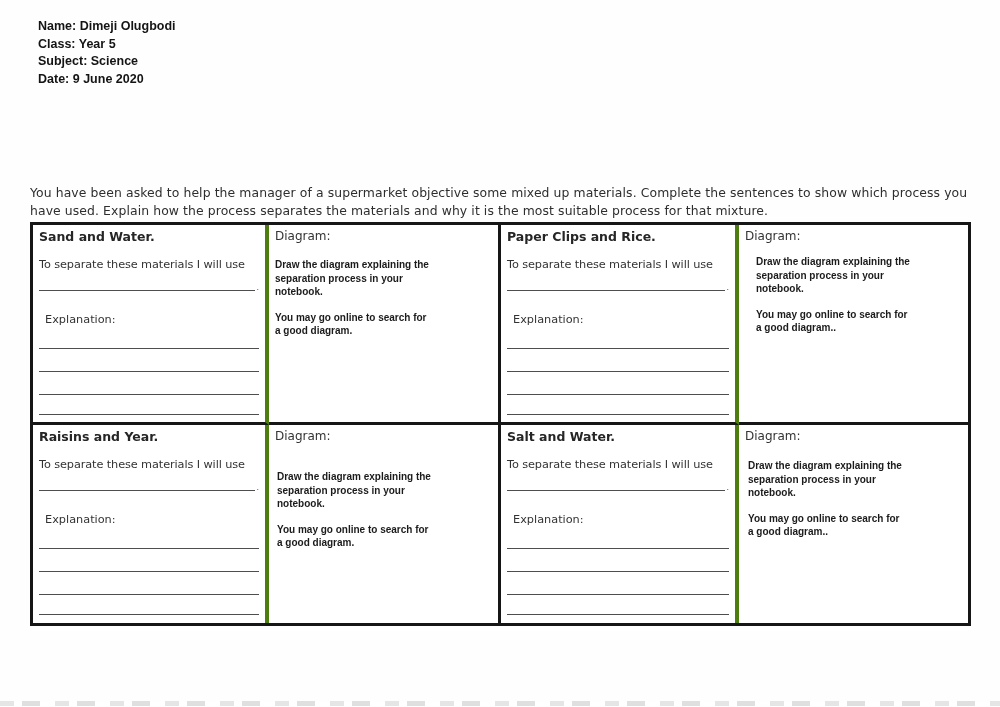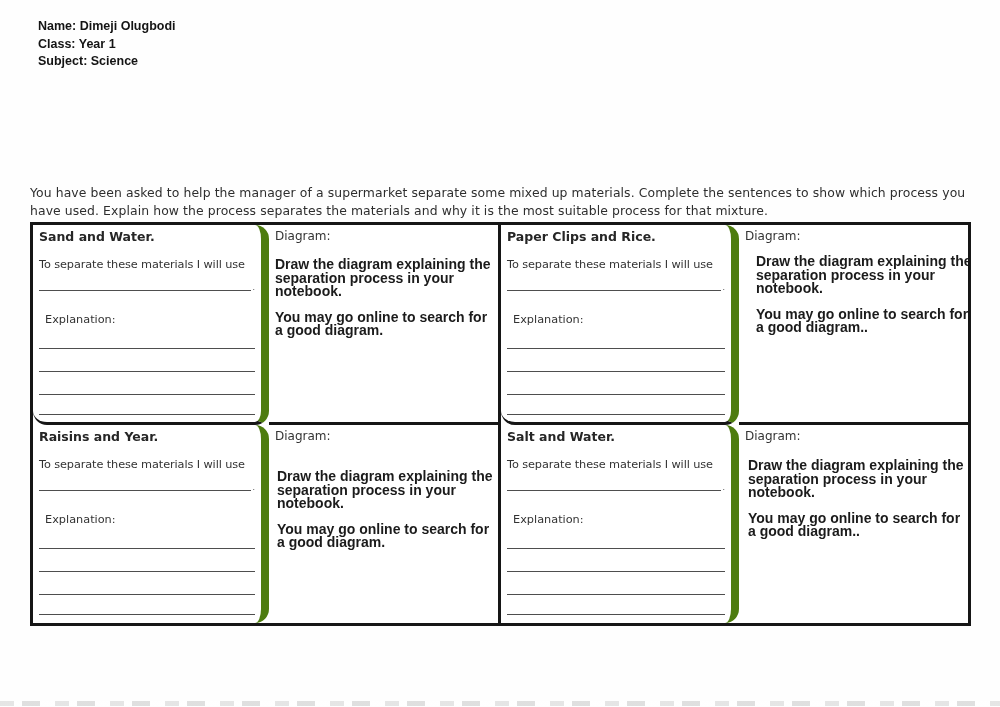--- a/index.html
+++ b/index.html
@@ -15,64 +15,65 @@
   .instructions{position:absolute;left:30px;top:184px;color:#2e2e2e;
                 font-family:"DejaVu Sans",sans-serif;font-size:12.4px;line-height:18px;}
   .instructions div{white-space:nowrap;letter-spacing:0.1px;}
 
   
   .worksheet-table{position:absolute;left:30px;top:222px;width:941px;height:404px;
                    box-sizing:border-box;border:3px solid #161616;
                    display:grid;grid-template-columns:236px 232px 238px 1fr;
                    grid-template-rows:200px 1fr;background:#fff;}
   .cell{position:relative;overflow:hidden;box-sizing:border-box;}
-  .br2{border-right:8px solid #4d7c0f;border-radius:14px;}
+  .br2{border-right:4px solid #4d7c0f;}
   .br3{border-right:3px solid #161616;}
   .bb3{border-bottom:3px solid #161616;}
 
   
   .cell-title{position:absolute;left:6px;top:4px;font-family:"DejaVu Sans",sans-serif;
               font-weight:bold;font-size:12.5px;color:#262626;white-space:nowrap;}
   .prompt{position:absolute;left:6px;top:33px;font-family:"DejaVu Sans",sans-serif;
           font-size:11.3px;color:#333;white-space:nowrap;letter-spacing:-0.1px;}
   .expl-label{position:absolute;left:12px;top:88px;font-family:"DejaVu Sans",sans-serif;
               font-size:11.3px;color:#333;}
   .ans-line{position:absolute;left:6px;height:0;border-bottom:1px solid #4e4e4e;}
   .ans-first{top:65px;right:10px;}
   .line-dot{position:absolute;right:-4px;top:-8px;font-size:9px;color:#555;}
   .e1{top:123px;right:6px;} .e2{top:146px;right:6px;}
   .e3{top:169px;right:6px;} .e4{top:189px;right:6px;}
 
   
   .diagram-label{position:absolute;left:6px;top:4px;font-family:"DejaVu Sans",sans-serif;
                  font-size:12px;color:#333;}
   .diagram-text{position:absolute;font-family:"Liberation Sans",sans-serif;font-weight:bold;
-                font-size:14px;line-height:13.6px;color:#1b1b1b;}
+                font-size:10px;line-height:13.6px;color:#1b1b1b;}
   .diagram-text div{white-space:nowrap;}
   .para-gap{height:12px;}
   .pt33{top:33px;} .pt30{top:30px;} .pt45{top:45px;} .pt34{top:34px;}
   .il6{left:6px;} .il17{left:17px;} .il8{left:8px;} .il9{left:9px;}
 
   
   .page-edge-artifact{position:absolute;left:0;top:701px;width:1000px;height:5px;opacity:.65;
       background:repeating-linear-gradient(90deg,#d8d8d8 0 14px,#ffffff 14px 22px,#cfcfcf 22px 40px,#ffffff 40px 55px);}
 </style>
 </head>
 <body>
 
 <div class="page">
 
   <div class="header">
     <div>Name: Dimeji Olugbodi</div>
-    <div>Class: Year 1</div>
+    <div>Class: Year 5</div>
     <div>Subject: Science</div>
+    <div>Date: 9 June 2020</div>
   </div>
 
   <div class="instructions">
-    <div>You have been asked to help the manager of a supermarket separate some mixed up materials. Complete the sentences to show which process you</div>
+    <div>You have been asked to help the manager of a supermarket objective some mixed up materials. Complete the sentences to show which process you</div>
     <div>have used. Explain how the process separates the materials and why it is the most suitable process for that mixture.</div>
   </div>
 
   <div class="worksheet-table">
 
     <div class="cell br2 bb3">
       <div class="cell-title">Sand and Water.</div>
       <div class="prompt">To separate these materials I will use</div>
       <div class="ans-line ans-first">
           <span class="line-dot">.</span>

